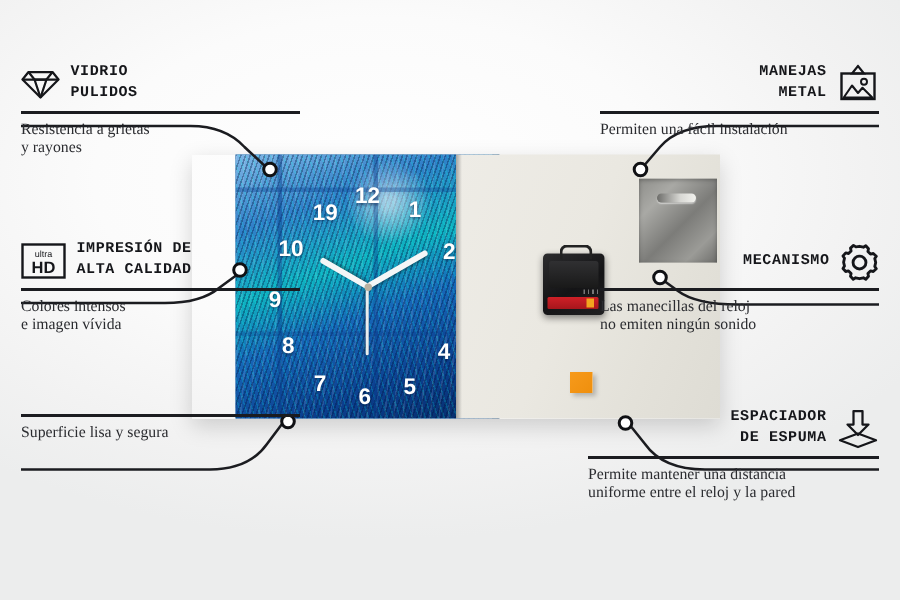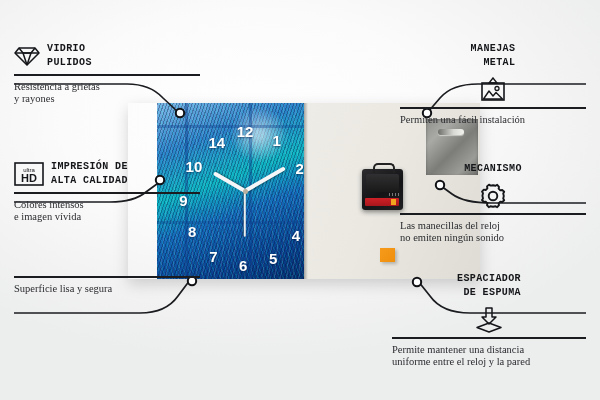--- a/index.html
+++ b/index.html
@@ -75,21 +75,21 @@
     background:linear-gradient(#cf2027,#a7161c);border-radius:1px;}
   #mech-batt-tick{position:absolute;right:3px;top:1px;width:5px;height:6px;background:#f1a51f;}
   #mech-dots{position:absolute;right:4px;top:24px;width:10px;height:3px;
     background:repeating-linear-gradient(to right,#777 0 1px,transparent 1px 3px);}
   #foam-spacer{position:absolute;left:76px;top:145px;width:15px;height:14px;
     background:linear-gradient(135deg,#f79a1b,#ef8f0d);
     box-shadow:2px 2px 3px rgba(0,0,0,.22);}
   
   .callout{position:absolute;width:200px;}
   .callout .head{display:flex;align-items:center;gap:7px;}
-  .callout.right .head{justify-content:flex-end;flex-direction:column;}
+  .callout.right .head{justify-content:flex-end;}
   .ttl{font-family:Liberation Mono, monospace;font-weight:700;font-size:10px;
     line-height:14px;letter-spacing:.4px;color:#15161a;}
   .callout.left .ttl{text-align:left;}
   .callout.right .ttl{text-align:right;}
   .rule{height:1.6px;background:#1b1c20;margin:4px 0 5px;}
   .sub{font-family:"Liberation Serif",serif;font-size:10.5px;line-height:12.5px;color:#2b2c30;}
   .callout.right .sub{text-align:left;}
   .ic{flex:0 0 auto;display:block;}
   
   #wires{position:absolute;left:0;top:0;width:600px;height:400px;pointer-events:none;}
@@ -108,21 +108,21 @@
       <div class="num" style="left:68%;top:21%">1</div>
       <div class="num" style="left:81%;top:37%">2</div>
       <div class="num" style="left:86%;top:57%">3</div>
       <div class="num" style="left:79%;top:75%">4</div>
       <div class="num" style="left:66%;top:88%">5</div>
       <div class="num" style="left:49%;top:92%">6</div>
       <div class="num" style="left:32%;top:87%">7</div>
       <div class="num" style="left:20%;top:73%">8</div>
       <div class="num" style="left:15%;top:55%">9</div>
       <div class="num" style="left:21%;top:36%">10</div>
-      <div class="num" style="left:34%;top:22%">14</div>
+      <div class="num" style="left:34%;top:22%">19</div>
 
       <div class="hand" id="hand-sec" style="transform:rotate(90deg)"></div>
       <div class="hand" id="hand-hour" style="transform:rotate(210deg)"></div>
       <div class="hand" id="hand-min" style="transform:rotate(-30deg)"></div>
       <div id="hand-cap"></div>
 
       <div id="clock-edge"></div>
     </div>
 
     <div class="panel" id="back-panel">

